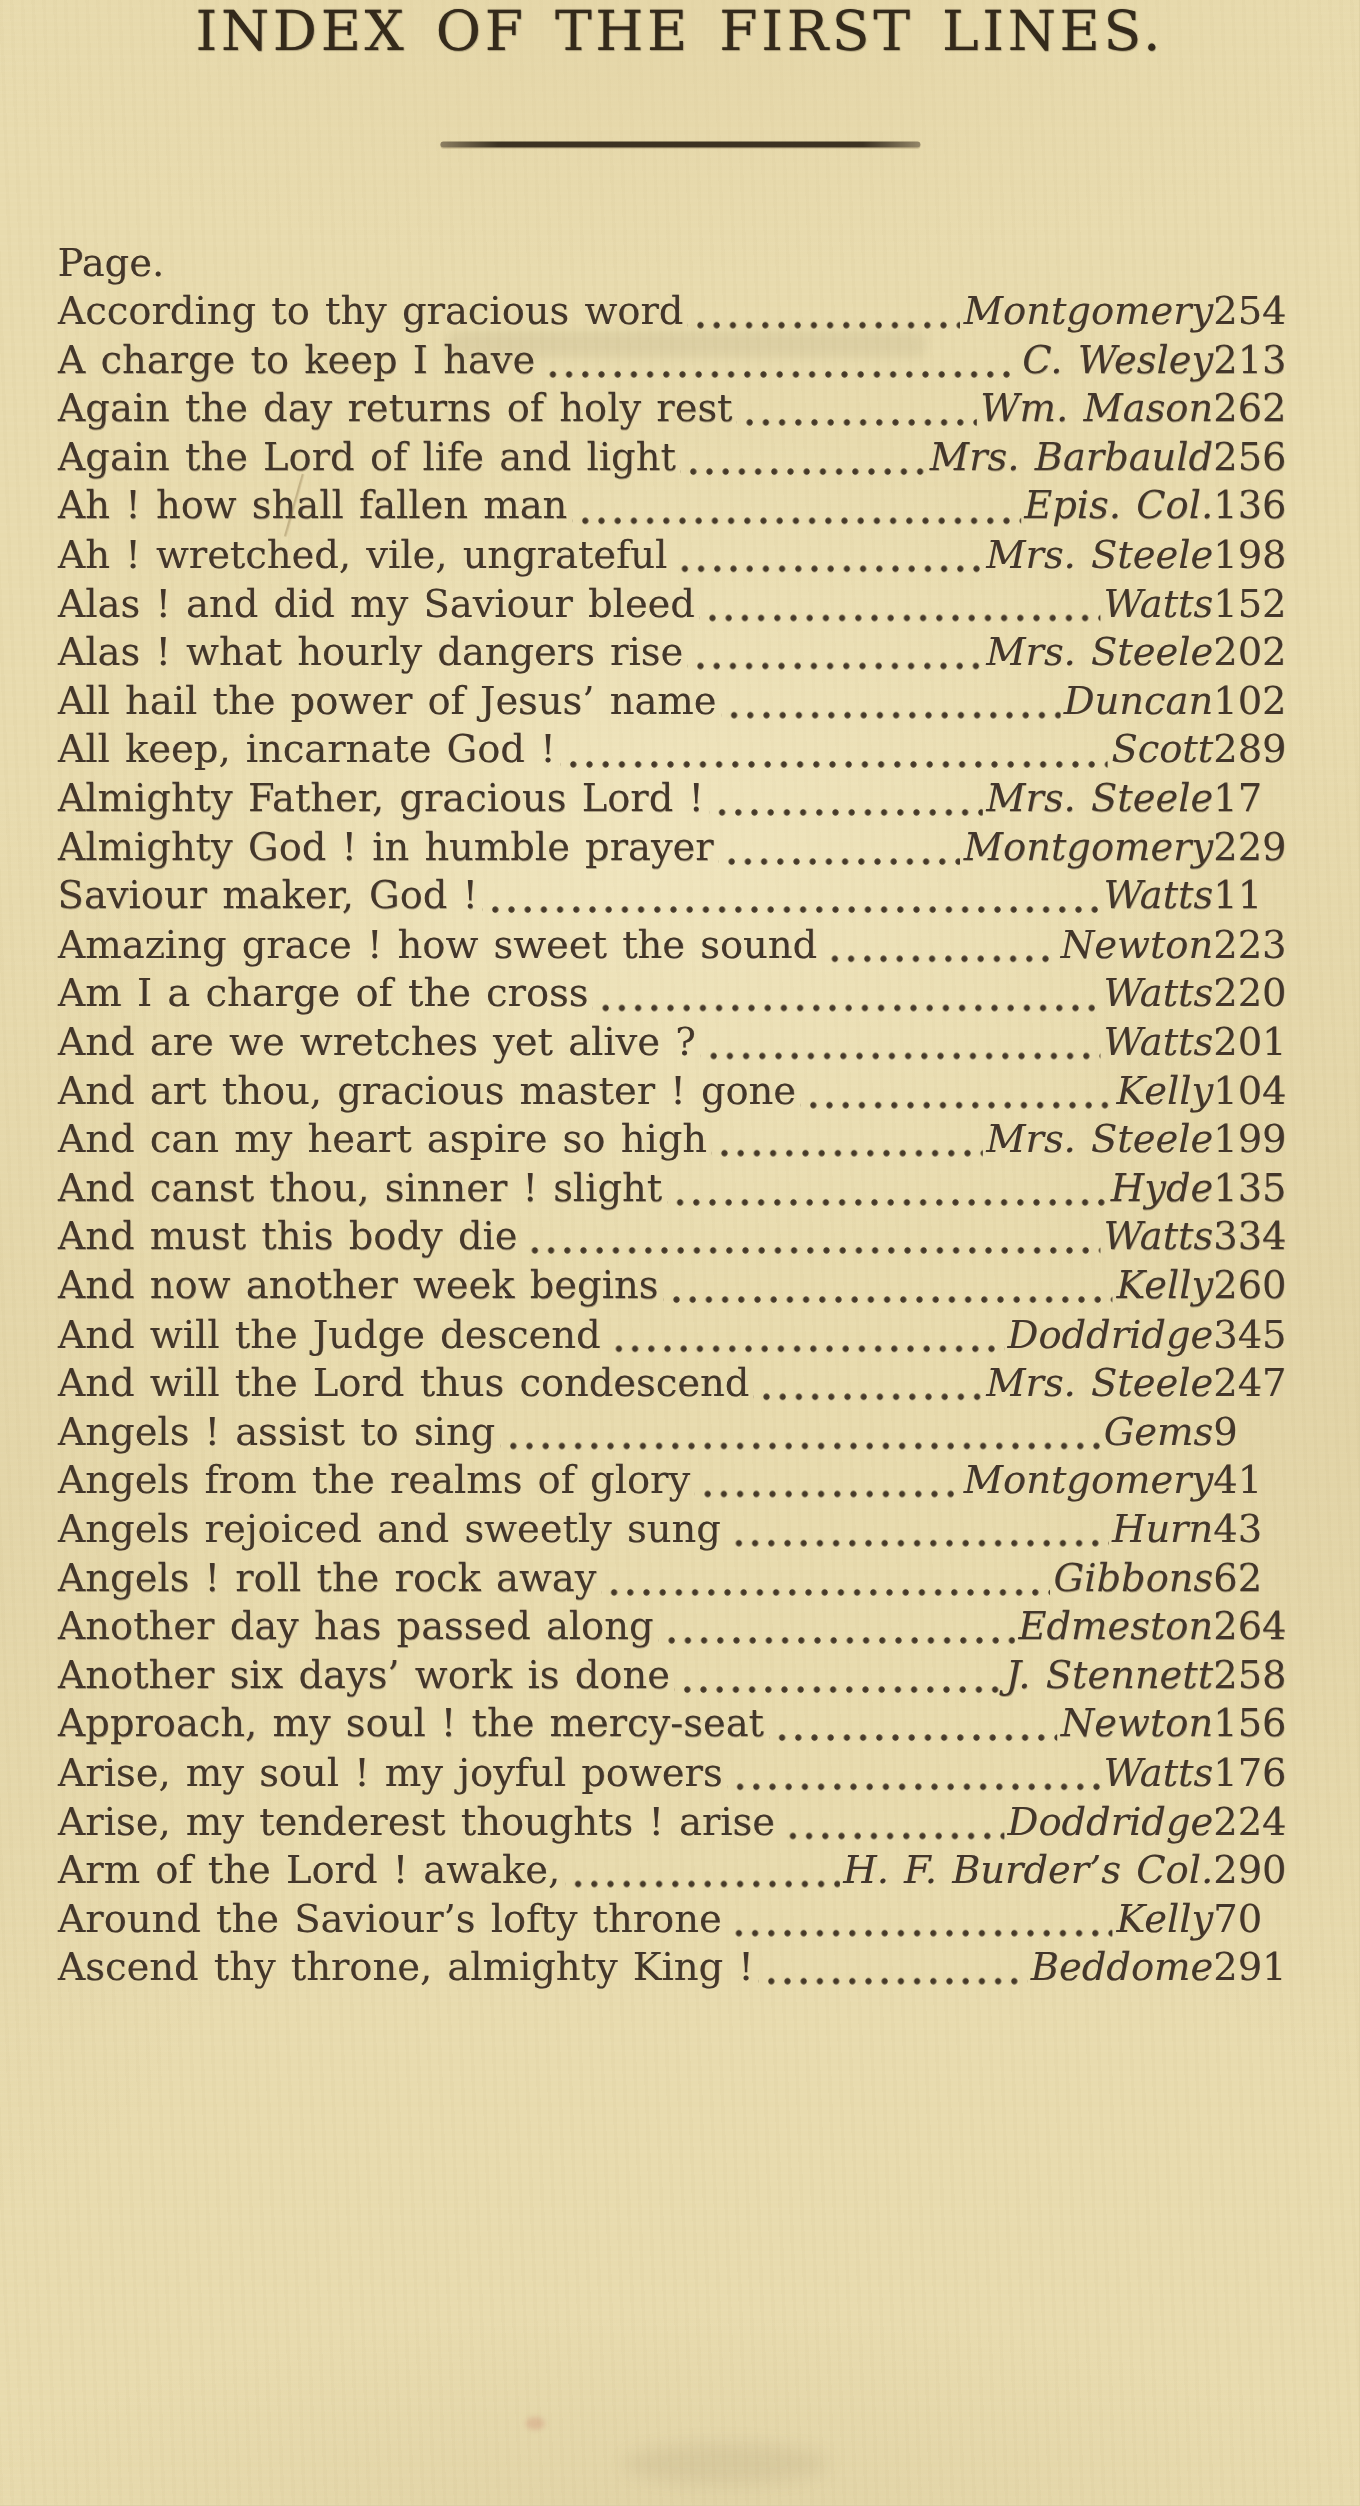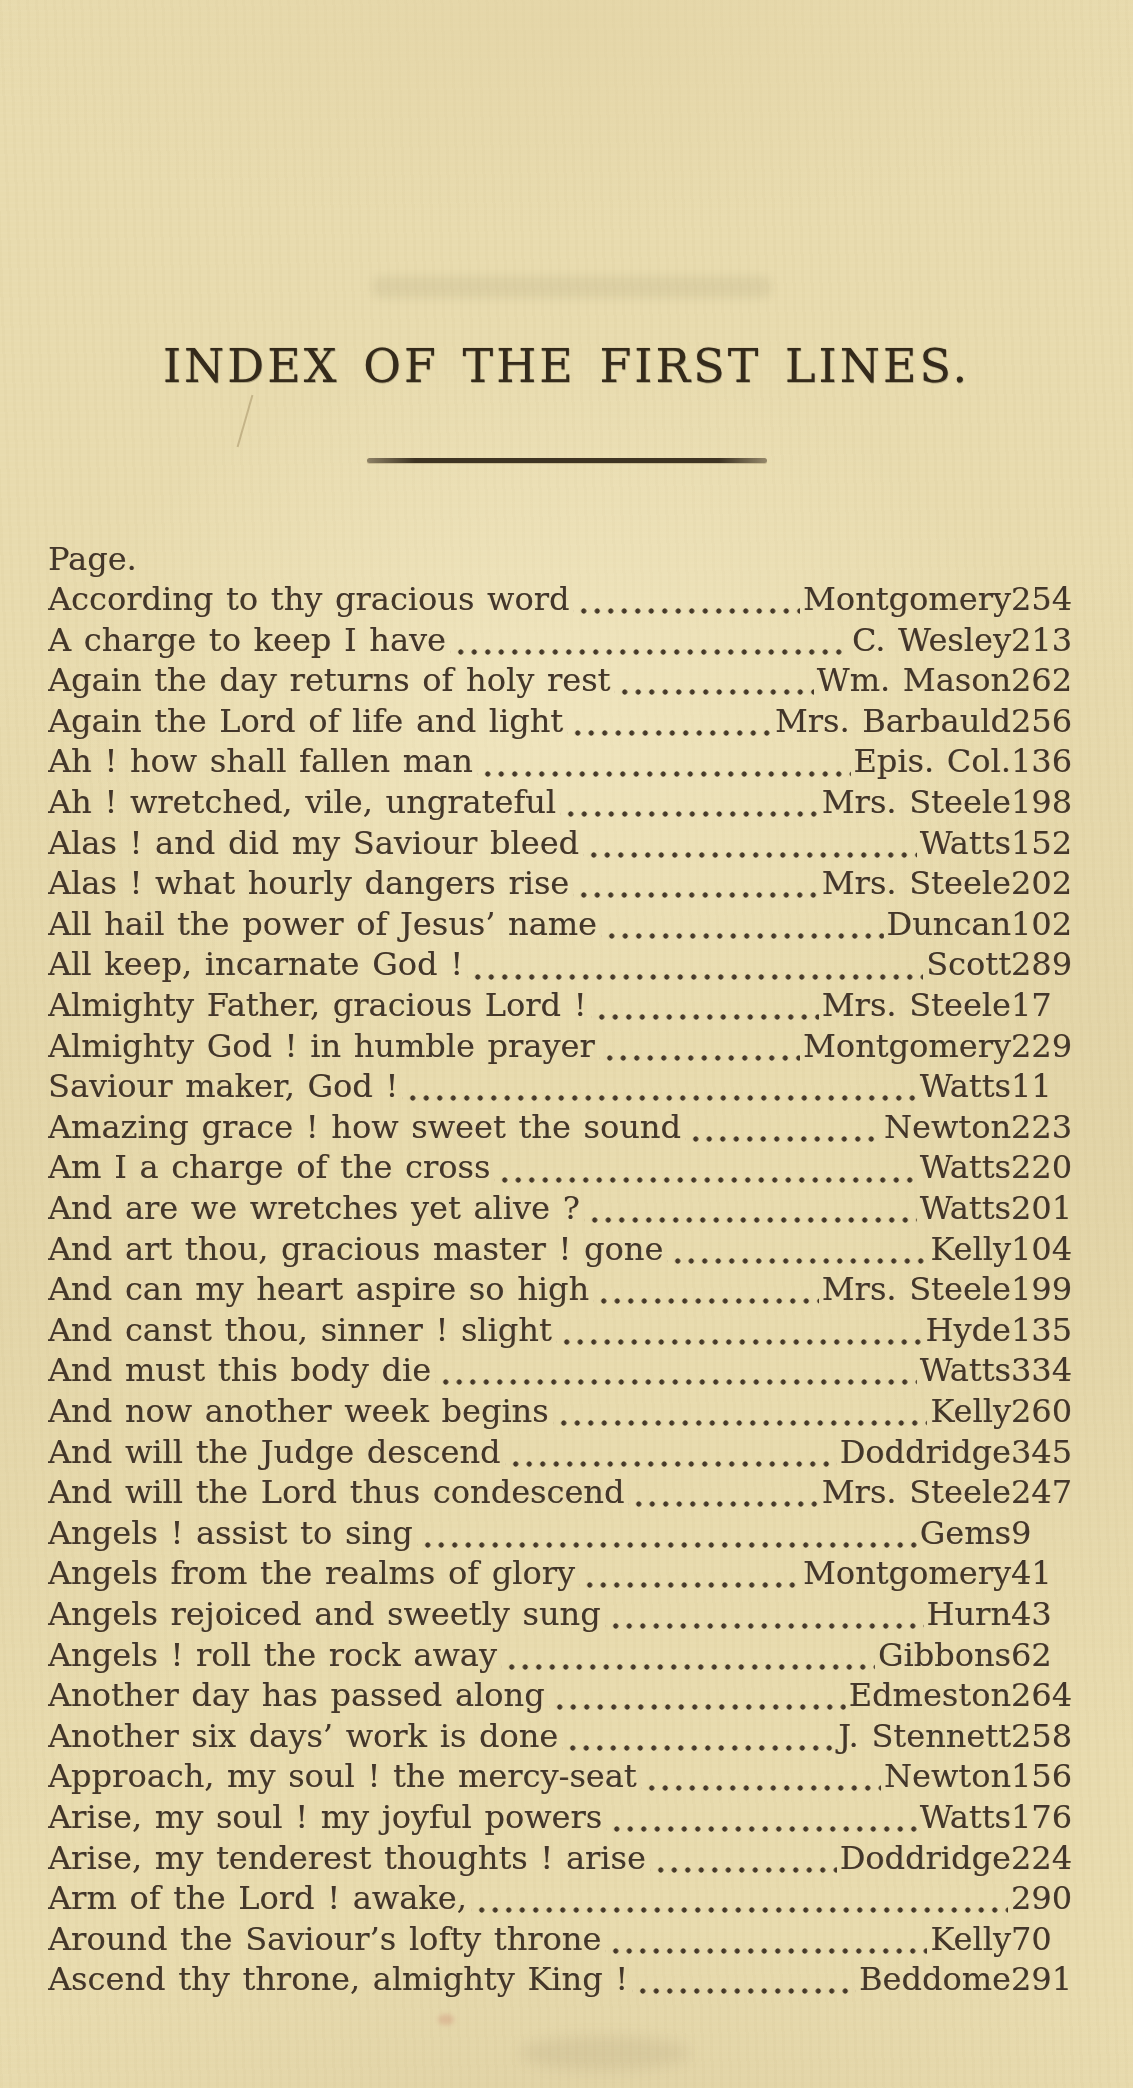--- a/index.html
+++ b/index.html
@@ -20,21 +20,20 @@
     background-image:
       radial-gradient(ellipse 700px 520px at 48% 34%, rgba(255,248,222,0.34), rgba(255,248,222,0) 70%),
       radial-gradient(ellipse 950px 320px at 50% 1%, rgba(226,210,163,0.55), rgba(226,210,163,0) 65%),
       radial-gradient(ellipse 520px 980px at 103% 55%, rgba(158,133,84,0.10), rgba(158,133,84,0) 62%),
       radial-gradient(ellipse 520px 980px at -4% 60%, rgba(158,133,84,0.08), rgba(158,133,84,0) 62%),
       radial-gradient(ellipse 900px 260px at 50% 101%, rgba(170,148,98,0.12), rgba(170,148,98,0) 70%),
       repeating-linear-gradient(88deg, rgba(150,125,75,0.03) 0 3px, rgba(0,0,0,0) 3px 9px),
       repeating-linear-gradient(0deg, rgba(255,250,235,0.035) 0 2px, rgba(0,0,0,0) 2px 6px);
   }
   .title{
-    margin-top:340px;
     text-align:center;
     font-size:46px;
     line-height:52px;
     font-weight:normal;
     letter-spacing:3px;
     word-spacing:6px;
     color:var(--title-ink);
     text-shadow:0 0 1px rgba(52,42,27,0.55), 0.6px 0.8px 0.6px rgba(52,42,27,0.25);
   }
   .rule{
@@ -65,21 +64,21 @@
   .dots{
     flex:1 1 auto;
     align-self:stretch;
     min-width:8px;
     margin:0 3px 0 4px;
     background-image:radial-gradient(circle, rgba(62,49,33,0.95) 2.2px, rgba(0,0,0,0) 2.9px);
     background-size:13.5px 13.5px;
     background-repeat:repeat-x;
     background-position:left 4px bottom 2px;
   }
-  .author{flex:0 0 auto;white-space:nowrap;}
+  .author{flex:0 0 auto;white-space:nowrap;font-style:italic;}
   .pageno{flex:0 0 62px;text-align:left;white-space:nowrap;}
   
   .smudge{position:absolute;pointer-events:none;}
   .bleed-band{left:372px;top:276px;width:400px;height:22px;background:rgba(122,106,68,0.10);filter:blur(4px);border-radius:10px;}
   .crease{left:244px;top:394px;width:2px;height:54px;background:rgba(128,106,64,0.35);transform:rotate(16deg);filter:blur(0.6px);}
   .foot-blot{left:520px;top:2036px;width:170px;height:34px;background:rgba(118,99,64,0.10);filter:blur(7px);border-radius:50%;}
   .foot-dot{left:438px;top:2014px;width:16px;height:11px;background:rgba(196,120,100,0.28);filter:blur(2px);border-radius:50%;}
 </style>
 </head>
 <body>
@@ -316,20 +315,21 @@
   <div class="row">
     <span class="first-line">Arise, my tenderest thoughts ! arise</span>
     <span class="dots"></span>
     <span class="author">Doddridge</span>
     <span class="pageno">224</span>
   </div>
 
   <div class="row">
     <span class="first-line">Arm of the Lord ! awake,</span>
     <span class="dots"></span>
+    <span class="author">H. F. Burder’s Col.</span>
     <span class="pageno">290</span>
   </div>
 
   <div class="row">
     <span class="first-line">Around the Saviour’s lofty throne</span>
     <span class="dots"></span>
     <span class="author">Kelly</span>
     <span class="pageno">70</span>
   </div>
 

